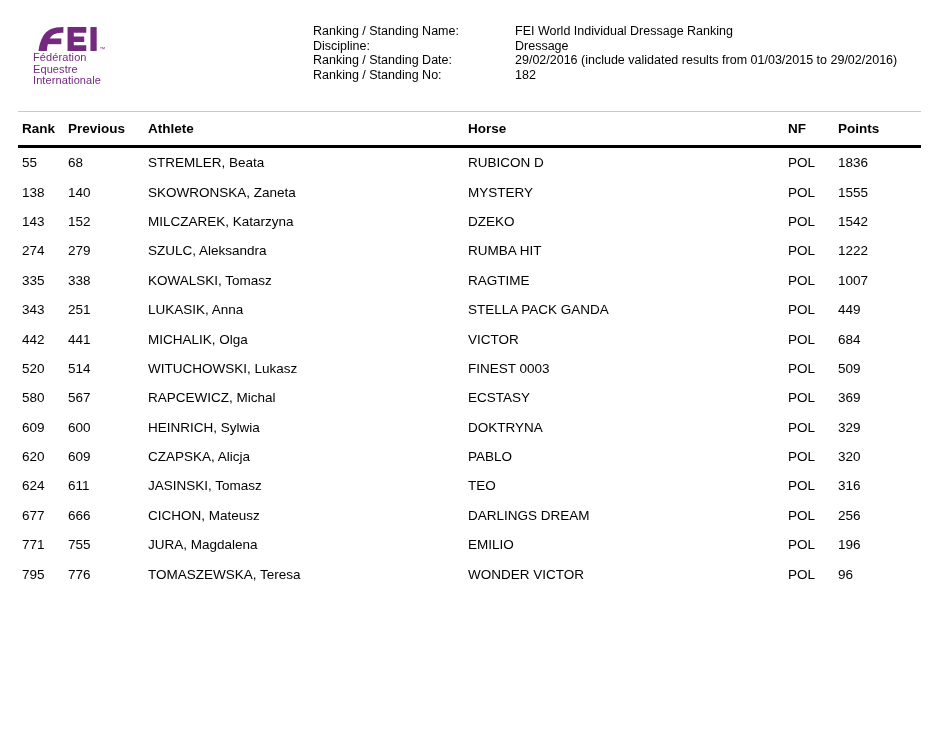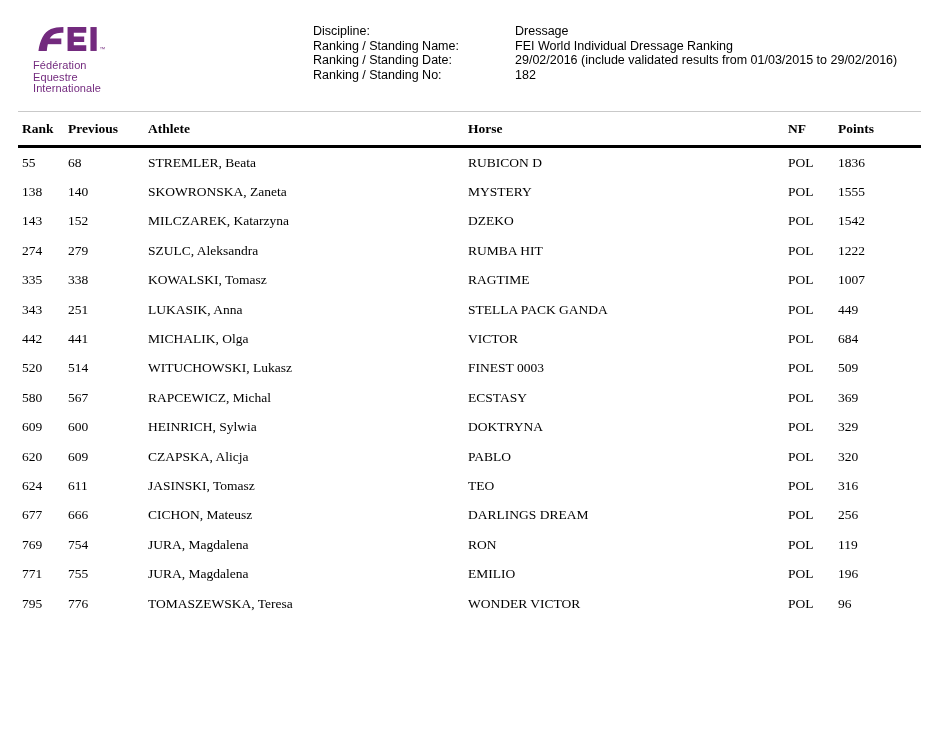--- a/index.html
+++ b/index.html
@@ -24,21 +24,20 @@
     width: 140px;
   }
   .fei-svg {
     display: block;
     margin-left: 4px;
   }
   .fei-svg path, .fei-svg text {
     fill: var(--logo-purple, #732a7e);
   }
   .logo-tagline {
-    margin-top: 8px;
     font-size: 11px;
     line-height: 11.5px;
     color: var(--logo-purple, #732a7e);
     letter-spacing: 0.1px;
   }
   .logo-tagline span { display: block; }
 
   
   .info-block {
     position: absolute;
@@ -50,21 +49,20 @@
   .info-row { display: flex; }
   .info-label { width: 202px; flex: 0 0 202px; }
   .info-value { white-space: nowrap; }
 
   
   .table-wrap {
     position: absolute;
     left: 18px;
     top: 111px;
     width: 903px;
-    font-family: Liberation Serif, serif;
   }
   table.ranking-table {
     border-collapse: collapse;
     table-layout: fixed;
     width: 903px;
     border-top: 1px solid #c9c9c9;
   }
   .ranking-table th {
     text-align: left;
     font-size: 13.5px;
@@ -106,26 +104,26 @@
   </svg>
   <div class="logo-tagline">
     <span>Fédération</span>
     <span>Equestre</span>
     <span>Internationale</span>
   </div>
 </div>
 
 <div class="info-block">
   <div class="info-row">
+    <div class="info-label">Ranking / Standing Name:</div>
+    <div class="info-value">FEI World Individual Dressage Ranking</div>
+  </div>
+  <div class="info-row">
     <div class="info-label">Discipline:</div>
     <div class="info-value">Dressage</div>
-  </div>
-  <div class="info-row">
-    <div class="info-label">Ranking / Standing Name:</div>
-    <div class="info-value">FEI World Individual Dressage Ranking</div>
   </div>
   <div class="info-row">
     <div class="info-label">Ranking / Standing Date:</div>
     <div class="info-value">29/02/2016 (include validated results from 01/03/2015 to 29/02/2016)</div>
   </div>
   <div class="info-row">
     <div class="info-label">Ranking / Standing No:</div>
     <div class="info-value">182</div>
   </div>
 </div>
@@ -249,28 +247,20 @@
   </tr>
         <tr>
     <td>677</td>
     <td>666</td>
     <td>CICHON, Mateusz</td>
     <td>DARLINGS DREAM</td>
     <td>POL</td>
     <td>256</td>
   </tr>
         <tr>
-    <td>769</td>
-    <td>754</td>
-    <td>JURA, Magdalena</td>
-    <td>RON</td>
-    <td>POL</td>
-    <td>119</td>
-  </tr>
-        <tr>
     <td>771</td>
     <td>755</td>
     <td>JURA, Magdalena</td>
     <td>EMILIO</td>
     <td>POL</td>
     <td>196</td>
   </tr>
         <tr>
     <td>795</td>
     <td>776</td>

